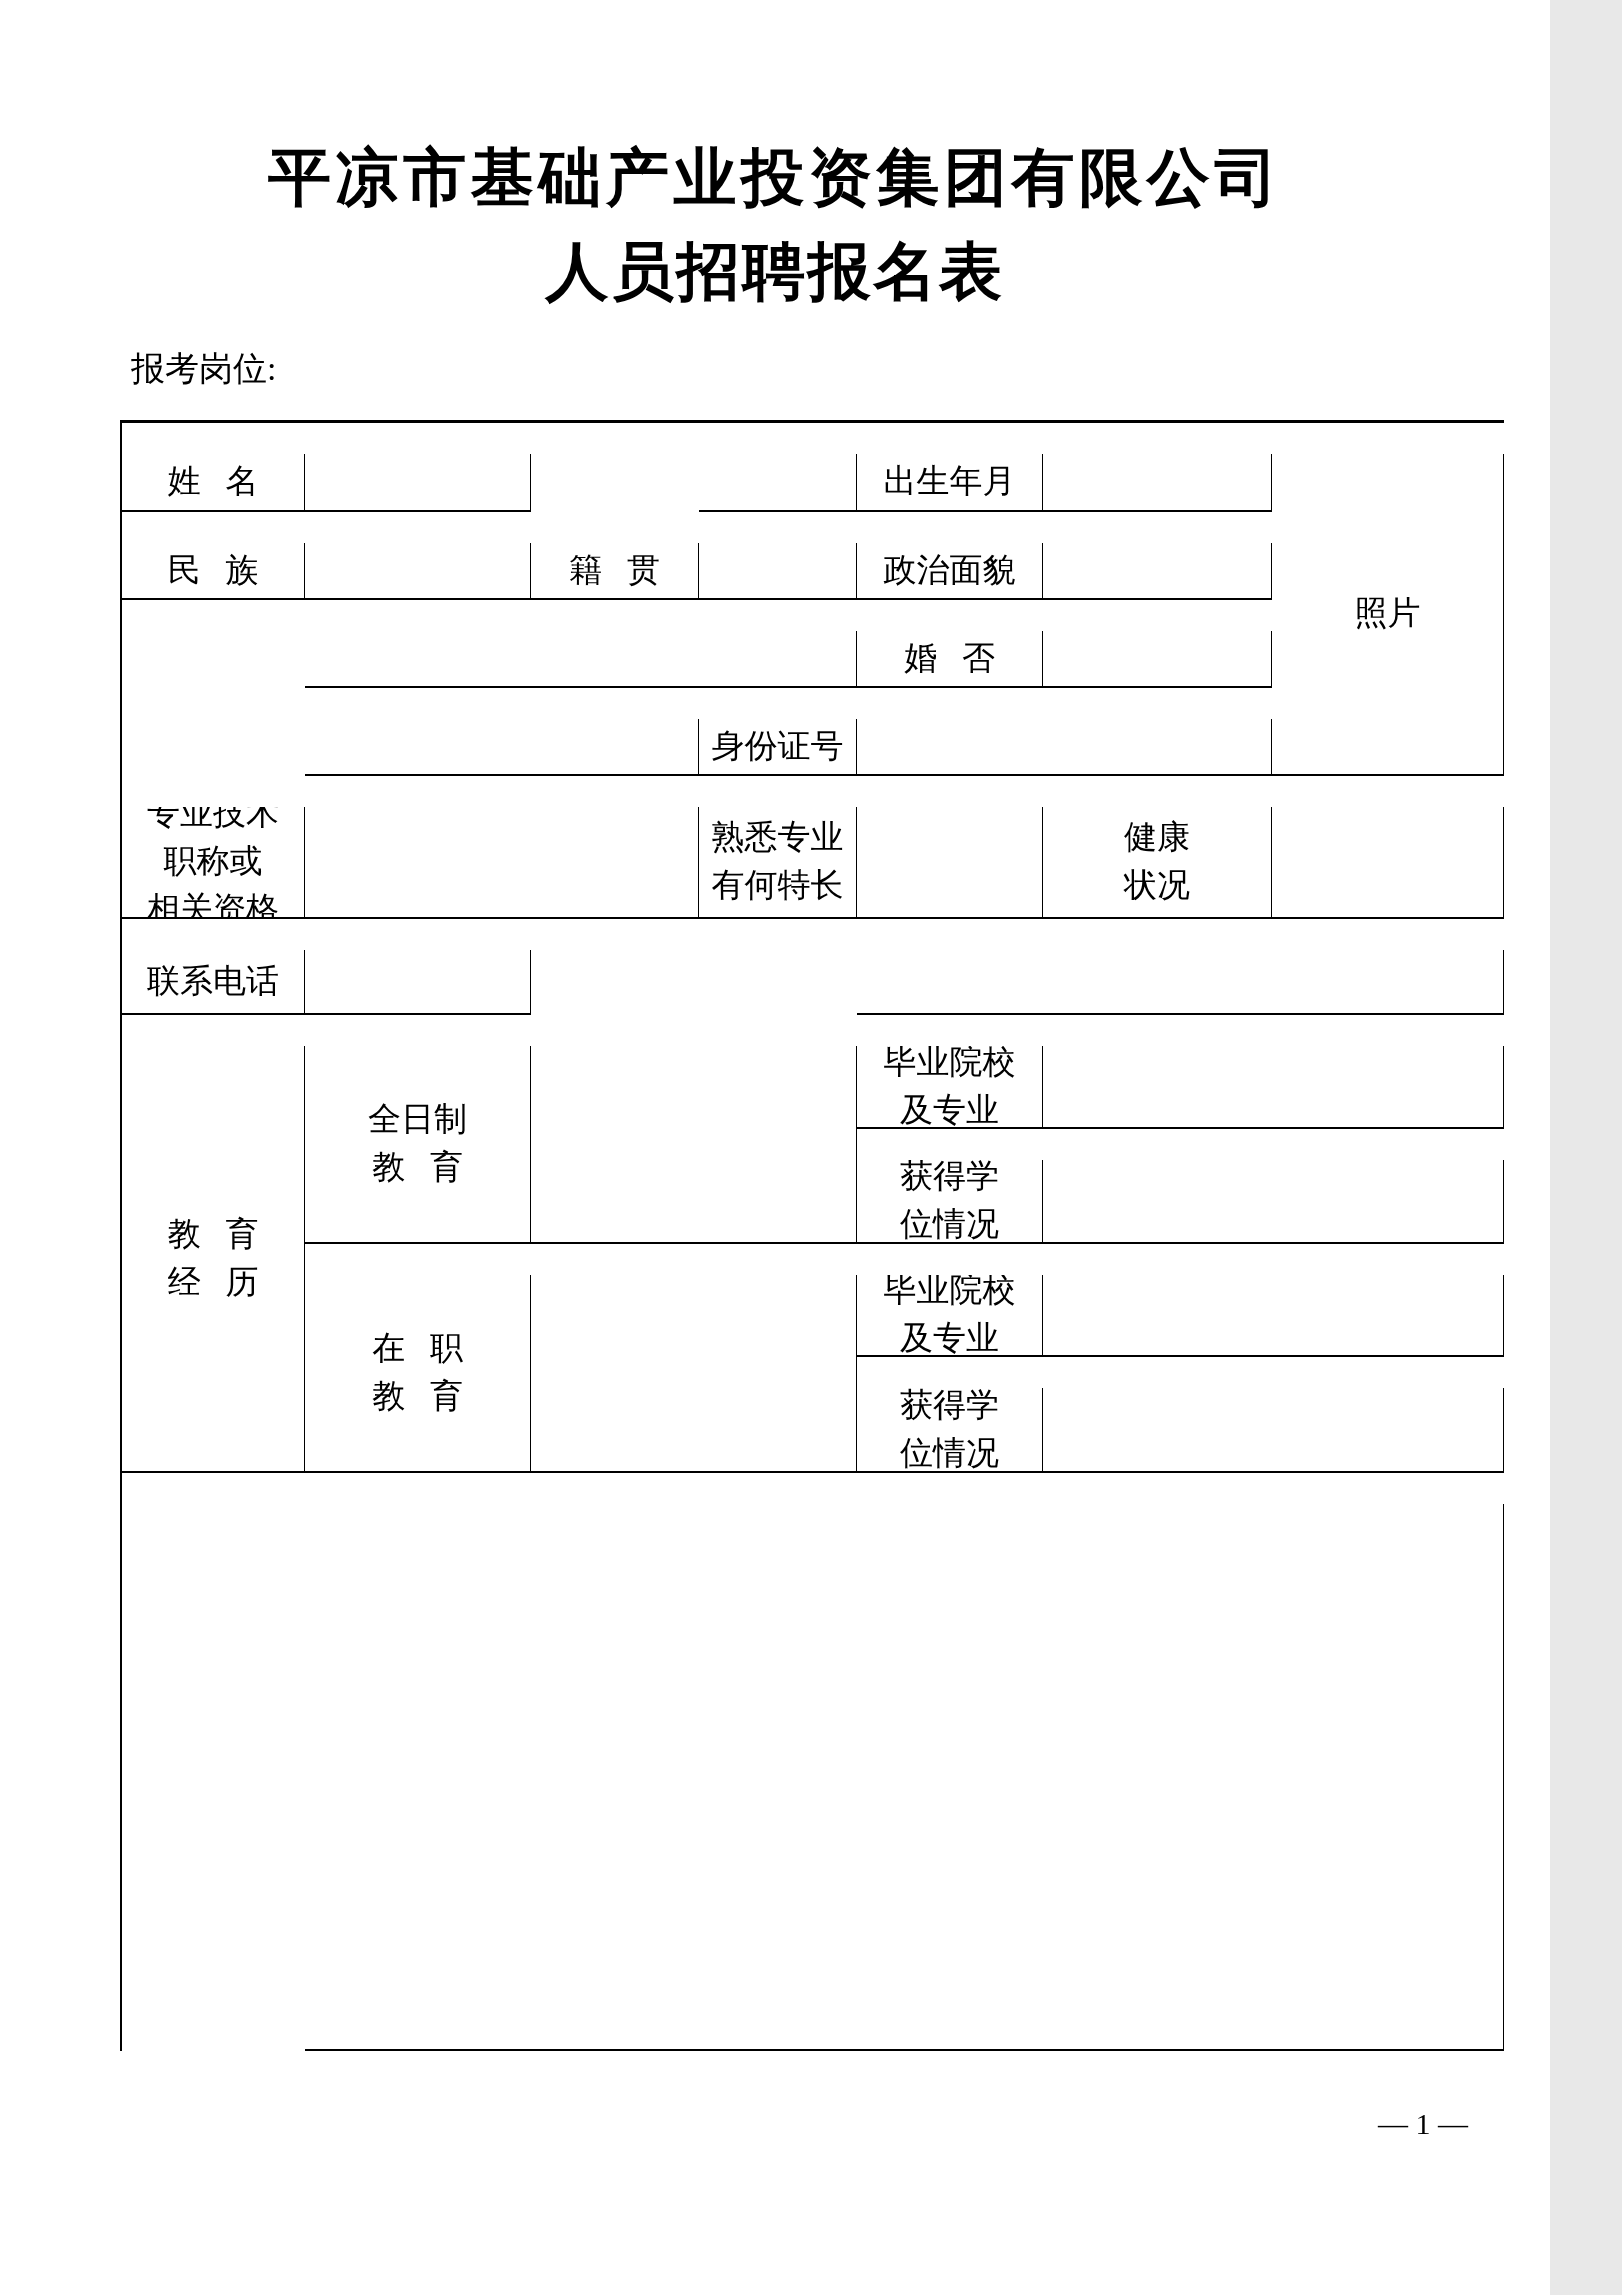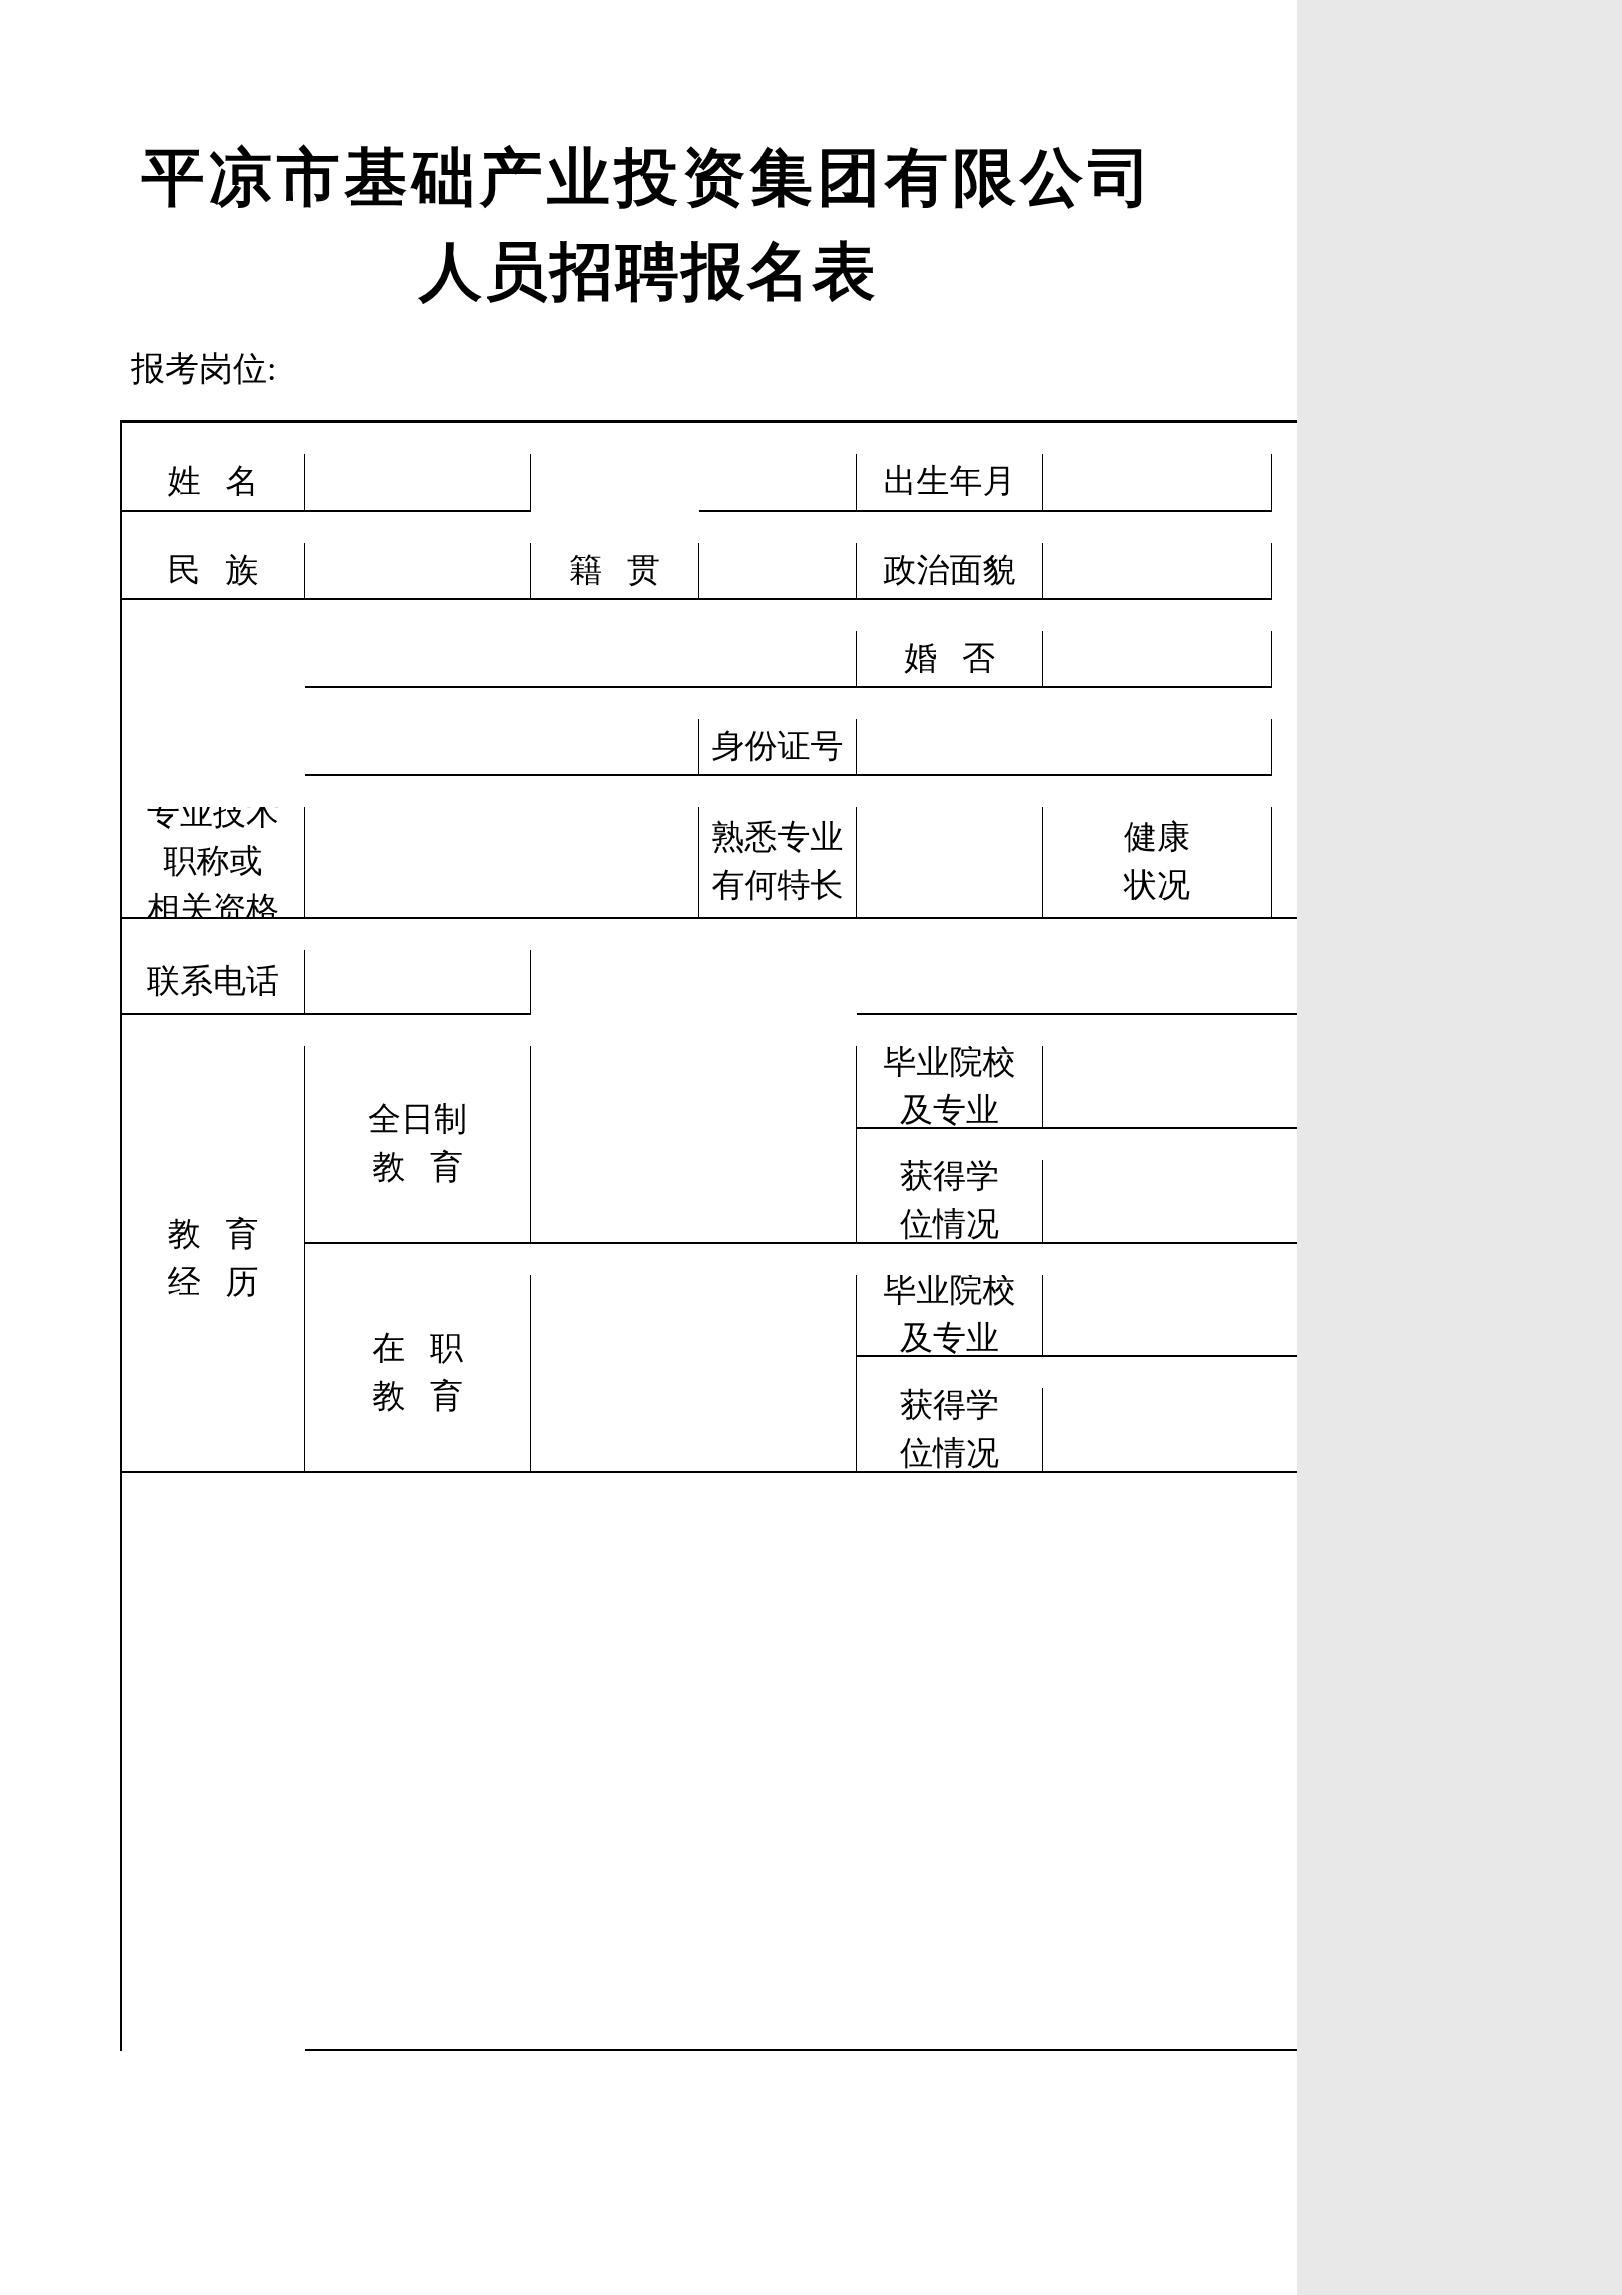--- a/index.html
+++ b/index.html
@@ -1,18 +1,18 @@
 <!DOCTYPE html>
 <html style="font-size:10.5px"><head>
 <meta charset="utf-8">
 <style>
   html,body{margin:0;padding:0;background:#e8e8e8;}
   .page{
     position:relative;
-    width:1297px;height:2295px;
+    width:1550px;height:2295px;
     background:#ffffff;
     font-family:"Liberation Serif","DejaVu Serif",serif;
     color:#000;
     overflow:hidden;
   }
   .title{
     position:absolute;left:0;width:100%;
     text-align:center;
     font-weight:bold;
     font-size:63px;line-height:1;
@@ -69,20 +69,21 @@
   <div class="position-row">报考岗位:</div>
   <div class="position-input"></div>
 
   <div class="form-table">
 
     <div class="c" style="grid-column:1;grid-row:1">姓   名</div>
     <div class="c" style="grid-column:2;grid-row:1"></div>
     <div class="c" style="grid-column:4;grid-row:1"></div>
     <div class="c" style="grid-column:5;grid-row:1">出生年月</div>
     <div class="c" style="grid-column:6;grid-row:1"></div>
+    <div class="c" style="grid-column:7;grid-row:1 / span 4">照片</div>
 
     <div class="c" style="grid-column:1;grid-row:2">民   族</div>
     <div class="c" style="grid-column:2;grid-row:2"></div>
     <div class="c" style="grid-column:3;grid-row:2">籍   贯</div>
     <div class="c" style="grid-column:4;grid-row:2"></div>
     <div class="c" style="grid-column:5;grid-row:2">政治面貌</div>
     <div class="c" style="grid-column:6;grid-row:2"></div>
 
     <div class="c" style="grid-column:2 / span 3;grid-row:3"></div>
     <div class="c" style="grid-column:5;grid-row:3">婚   否</div>

